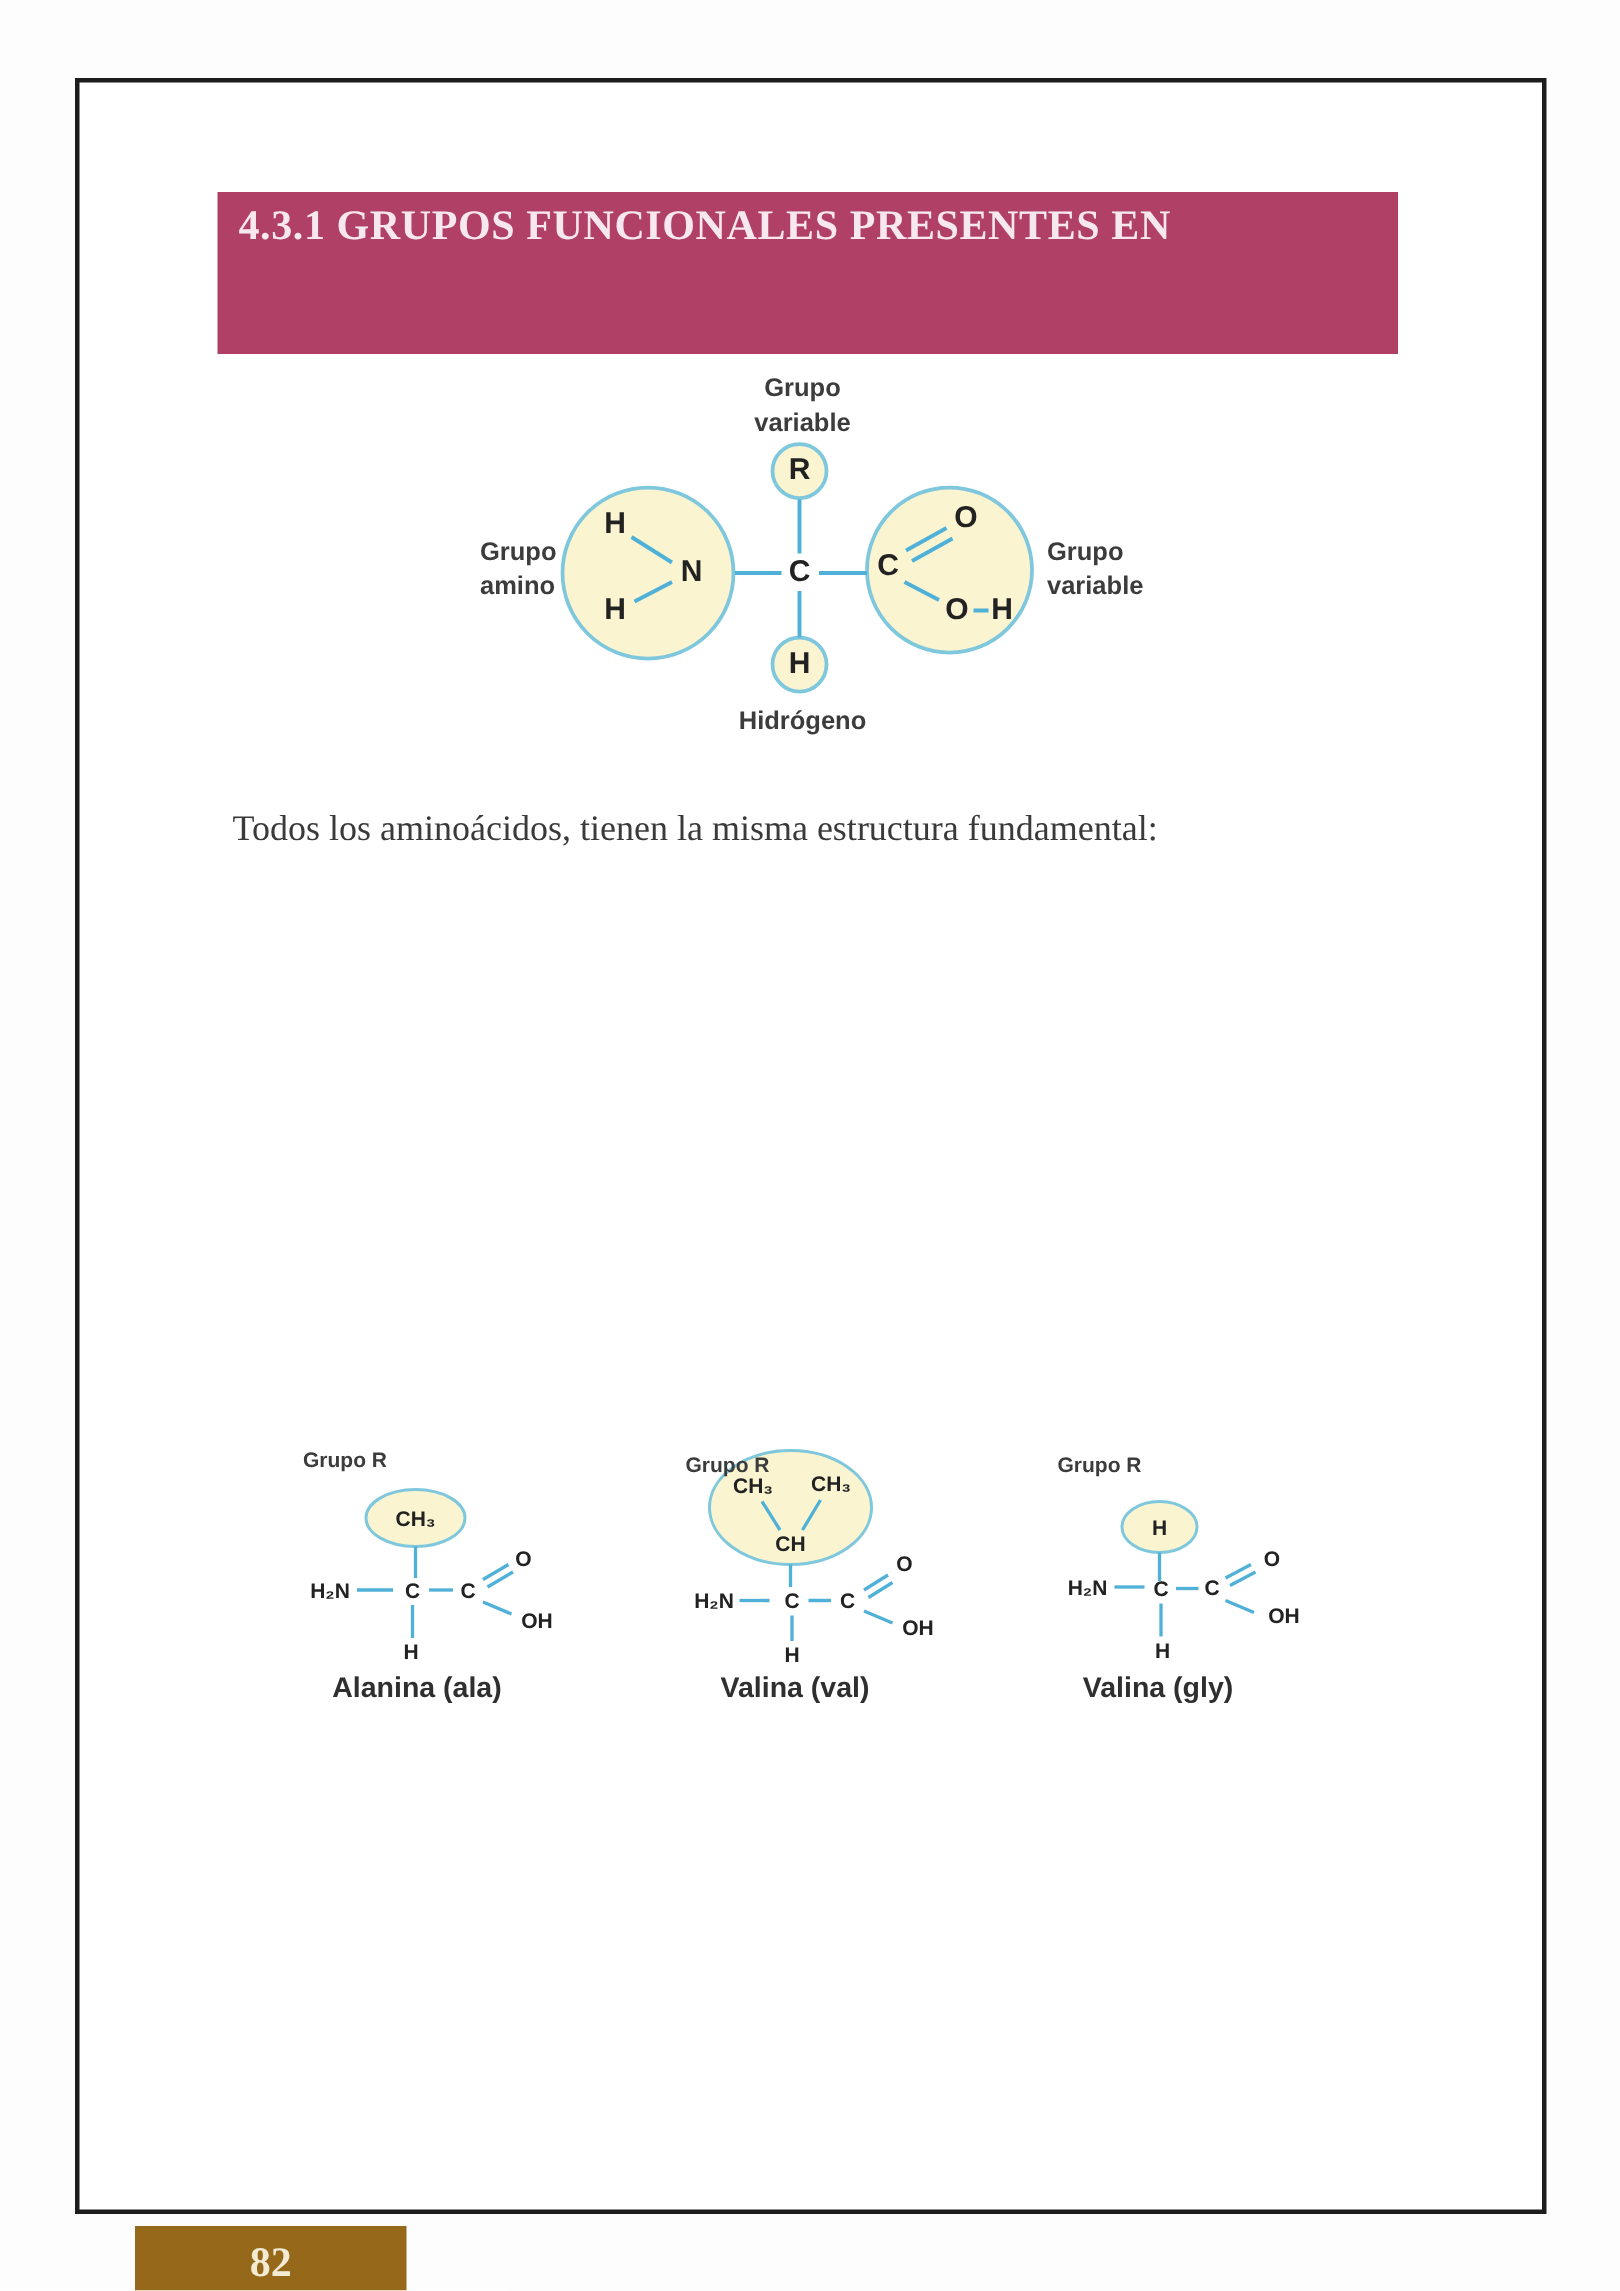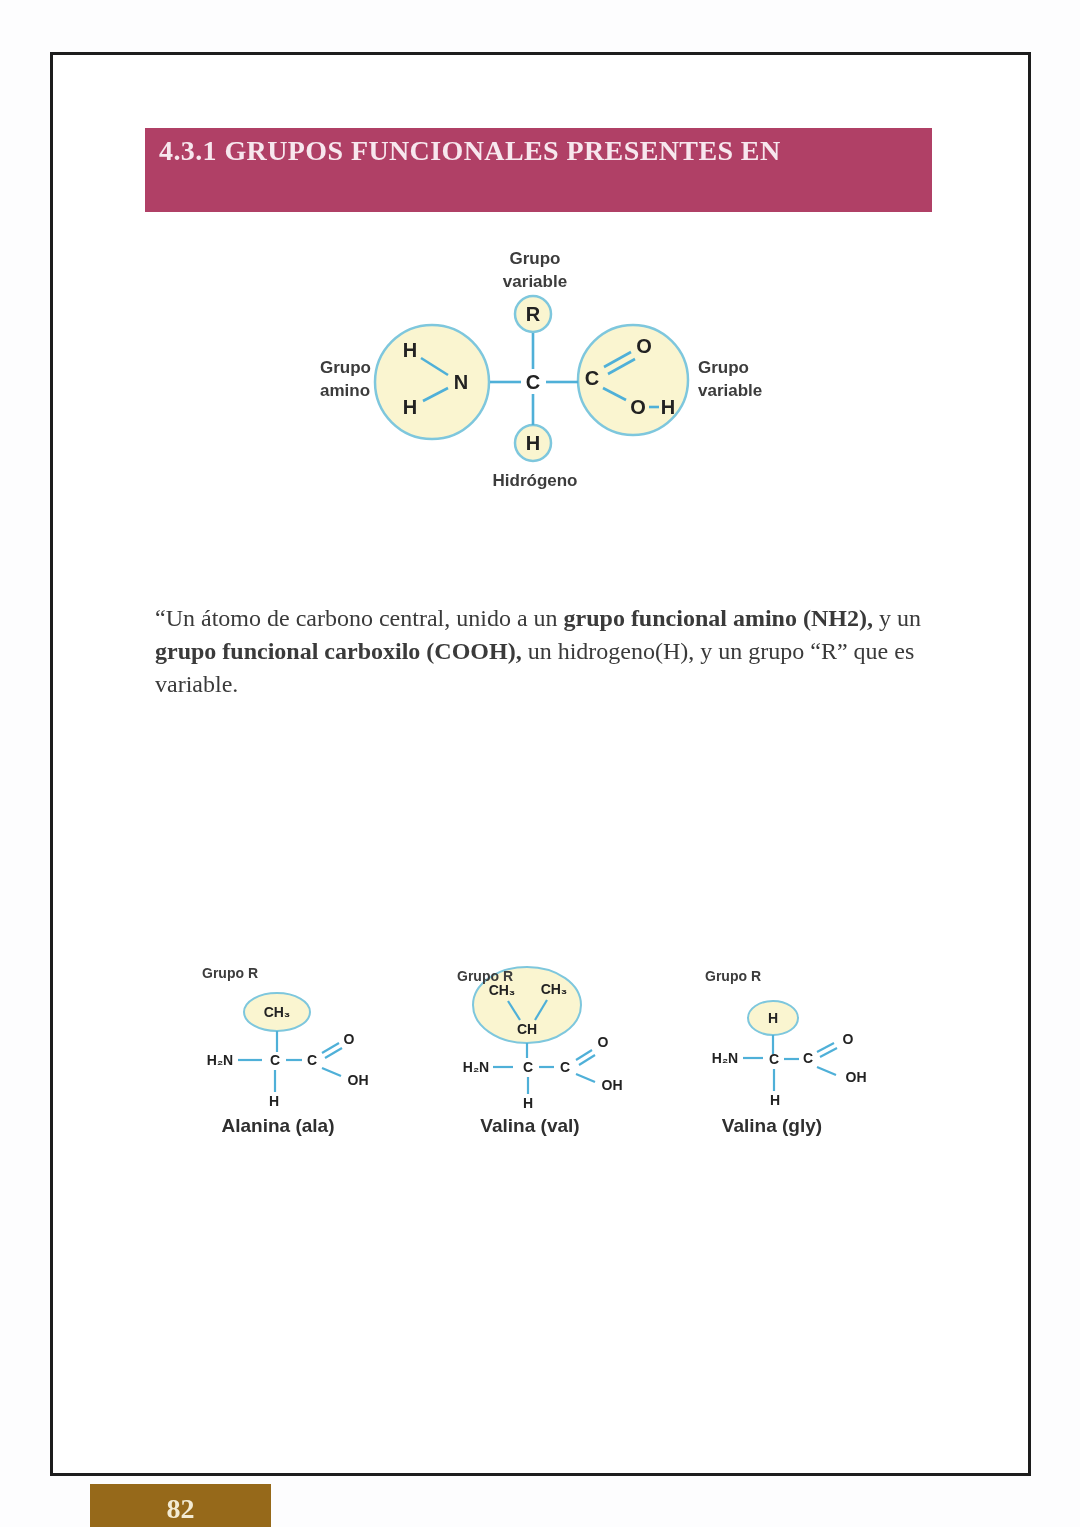--- a/index.html
+++ b/index.html
@@ -1,21 +1,21 @@
 <!DOCTYPE html>
 <html><head>
 <meta charset="utf-8">
 <style>
   html,body{margin:0;padding:0;background:#fdfdfe;}
   .stage{position:relative;width:1080px;height:1527px;background:#fdfdfe;overflow:hidden;
          font-family:"Liberation Serif",serif;color:#3a3a3a;}
   .frame{position:absolute;left:50px;top:52px;width:981px;height:1424px;
          border:3px solid #1d1d1d;background:#ffffff;box-sizing:border-box;}
   
-  .banner{position:absolute;left:145px;top:128px;width:787px;height:84px;background:#b04066;
+  .banner{position:absolute;left:145px;top:128px;width:787px;height:108px;background:#b04066;
           color:#f7e7ee;font-weight:bold;font-size:28px;line-height:36px;letter-spacing:.4px;
           box-sizing:border-box;padding-top:5px;}
   .banner .l1{padding-left:14px;}
   .banner .l2{padding-left:8px;}
   
   .para{position:absolute;left:155px;font-size:24px;}
   .intro{top:540px;width:780px;}
   .quote{top:602px;width:795px;line-height:33px;}
   .quote .b{font-weight:bold;}
   .diff{top:864px;width:600px;font-size:25px;}
@@ -88,24 +88,22 @@
     <span class="atom atom-lg" style="left:171px;top:137px;">N</span>
     <span class="atom atom-lg" style="left:120px;top:162px;">H</span>
     <span class="atom atom-lg" style="left:243px;top:137px;">C</span>
     <span class="atom atom-lg" style="left:302px;top:133px;">C</span>
     <span class="atom atom-lg" style="left:354px;top:101px;">O</span>
     <span class="atom atom-lg" style="left:348px;top:162px;">O</span>
     <span class="atom atom-lg" style="left:378px;top:162px;">H</span>
     <span class="atom atom-lg" style="left:243px;top:198px;">H</span>
   </div>
 
+  <div class="para intro">Todos los aminoácidos, tienen la misma estructura fundamental:</div>
 
-  <div class="para quote">
-    <span>“Un átomo de carbono central, unido a un </span><span class="b">grupo funcional amino (NH2),</span><span> y un </span><span class="b">grupo funcional carboxilo (COOH),</span><span> un hidrogeno(H), y un grupo “R” que es variable.</span>
-  </div>
 
 
   <div class="fig" style="left:198px;top:963px;width:230px;height:175px;">
     <svg width="230" height="175" viewBox="0 0 230 175">
       <ellipse cx="79" cy="49" rx="33" ry="19" fill="#faf5d0" stroke="#7ec7dd" stroke-width="2"></ellipse>
       <g stroke="#4fb0d8" stroke-width="2.2">
         <line x1="79" y1="68" x2="79" y2="89"></line>
         <line x1="40" y1="97" x2="64" y2="97"></line>
         <line x1="88" y1="97" x2="104" y2="97"></line>
         <line x1="124" y1="90" x2="141" y2="80"></line>

